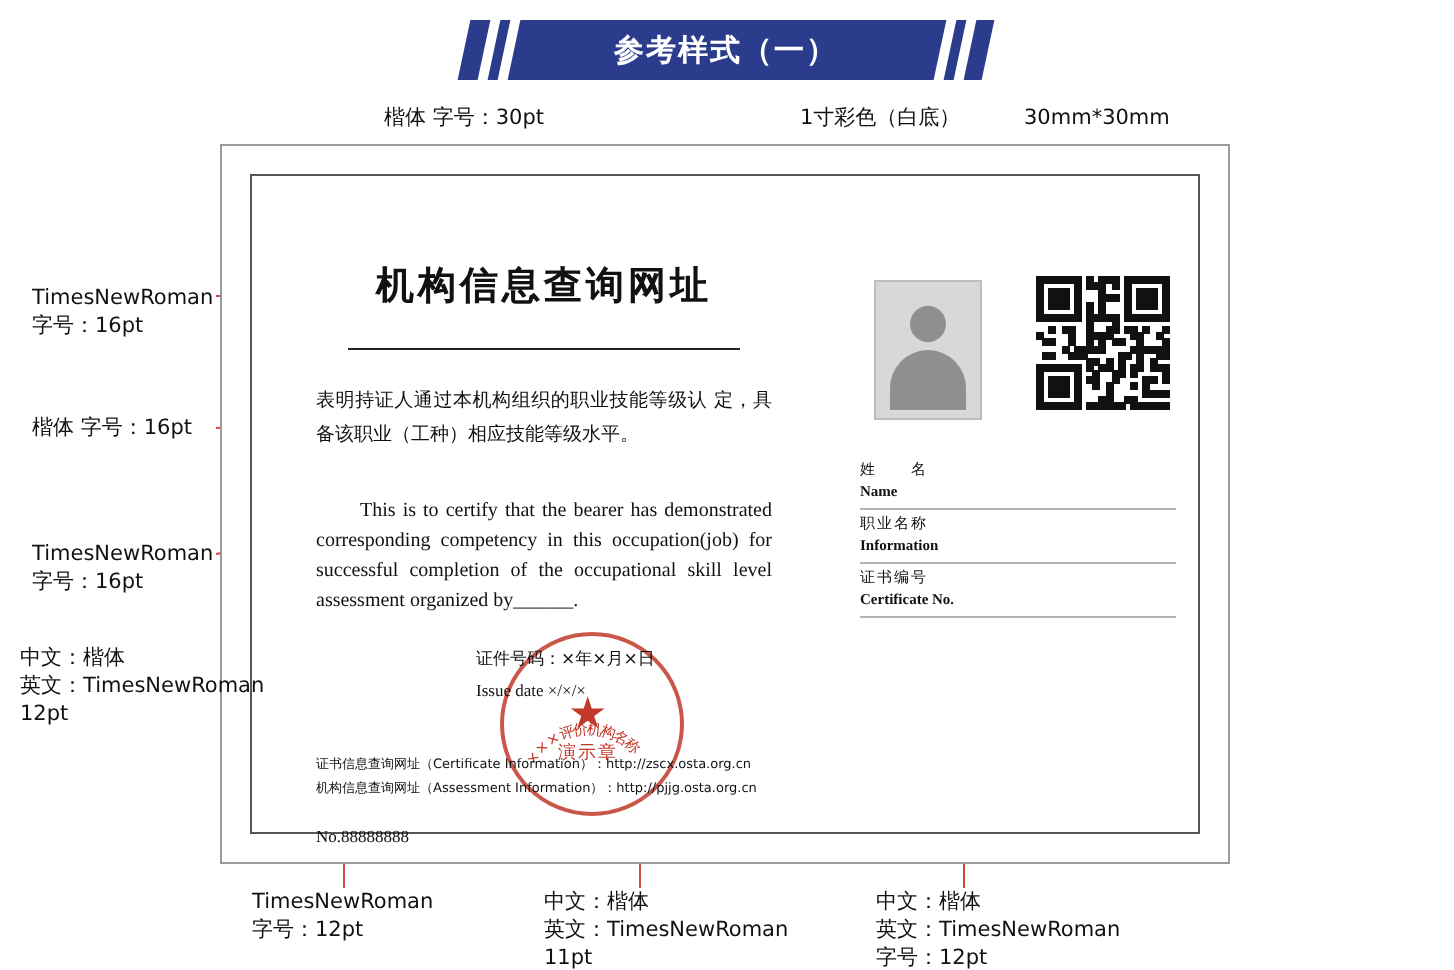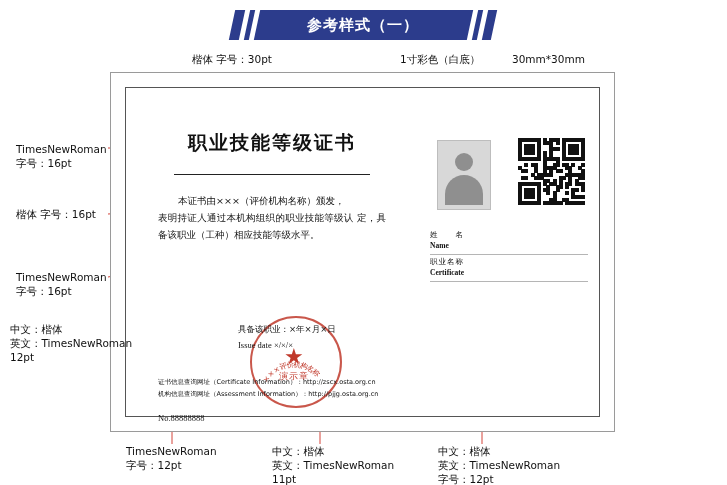--- a/index.html
+++ b/index.html
@@ -331,48 +331,50 @@
     <polyline points="172,444 172,424 152,418"></polyline>
 
     <polyline points="320,444 320,412 300,394"></polyline>
 
     <polyline points="482,444 482,420 430,370"></polyline>
   </svg>
 
   <div class="sheet">
     <div class="sheet-inner">
 
-      <div class="cert-title-cn">职业技能等级证书</div>
+      <div class="cert-title-cn">机构信息查询网址</div>
       <div class="title-rule"></div>
 
       <div class="body-cn">
-        <span class="indent">本证书由×××（评价机构名称）颁发，</span>
         <span>表明持证人通过本机构组织的职业技能等级认</span>
         <span>定，具备该职业（工种）相应技能等级水平。</span>
       </div>
 
+      <div class="body-en">
+        <span class="indent">This is to certify that the bearer has demonstrated corresponding competency in this occupation(job) for successful completion of the occupational skill level assessment organized by______.</span>
+      </div>
 
       <div class="seal">
         <div class="seal-ring"></div>
         <div class="seal-arc">
           <span style="transform:rotate(-54deg) translateX(-4px)">×</span>
           <span style="transform:rotate(-42deg) translateX(-4px)">×</span>
           <span style="transform:rotate(-30deg) translateX(-4px)">×</span>
           <span style="transform:rotate(-18deg) translateX(-4px)">评</span>
           <span style="transform:rotate(-6deg) translateX(-4px)">价</span>
           <span style="transform:rotate(6deg) translateX(-4px)">机</span>
           <span style="transform:rotate(18deg) translateX(-4px)">构</span>
           <span style="transform:rotate(30deg) translateX(-4px)">名</span>
           <span style="transform:rotate(42deg) translateX(-4px)">称</span>
         </div>
         <div class="seal-star">★</div>
         <div class="seal-center">演示章</div>
       </div>
 
-      <div class="issue-cn">具备该职业：×年×月×日</div>
+      <div class="issue-cn">证件号码：×年×月×日</div>
       <div class="issue-en">Issue date ×/×/×</div>
 
       <div class="footer-line f1">证书信息查询网址（Certificate Information）：http://zscx.osta.org.cn</div>
       <div class="footer-line f2">机构信息查询网址（Assessment Information）：http://pjjg.osta.org.cn</div>
       <div class="cert-no">No.88888888</div>
 
       <div class="photo-box">
         <div class="photo-head"></div>
         <div class="photo-body"></div>
       </div>
@@ -604,21 +606,26 @@
         </div>
 
       <div class="fields" id="fields">
           <div class="field">
             <span class="cn">姓　　名</span>
             <span class="en">Name</span>
             <span class="rule"></span>
           </div>
           <div class="field">
             <span class="cn">职业名称</span>
-            <span class="en">Certificate</span>
+            <span class="en">Information</span>
+            <span class="rule"></span>
+          </div>
+          <div class="field">
+            <span class="cn">证书编号</span>
+            <span class="en">Certificate No.</span>
             <span class="rule"></span>
           </div>
         </div>
 
     </div>
   </div>
 
   <div class="anno" style="left:192px; top:52px;">楷体 字号：30pt</div>
   <div class="anno" style="left:400px; top:52px;">1寸彩色（白底）</div>
   <div class="anno" style="left:512px; top:52px;">30mm*30mm</div>

